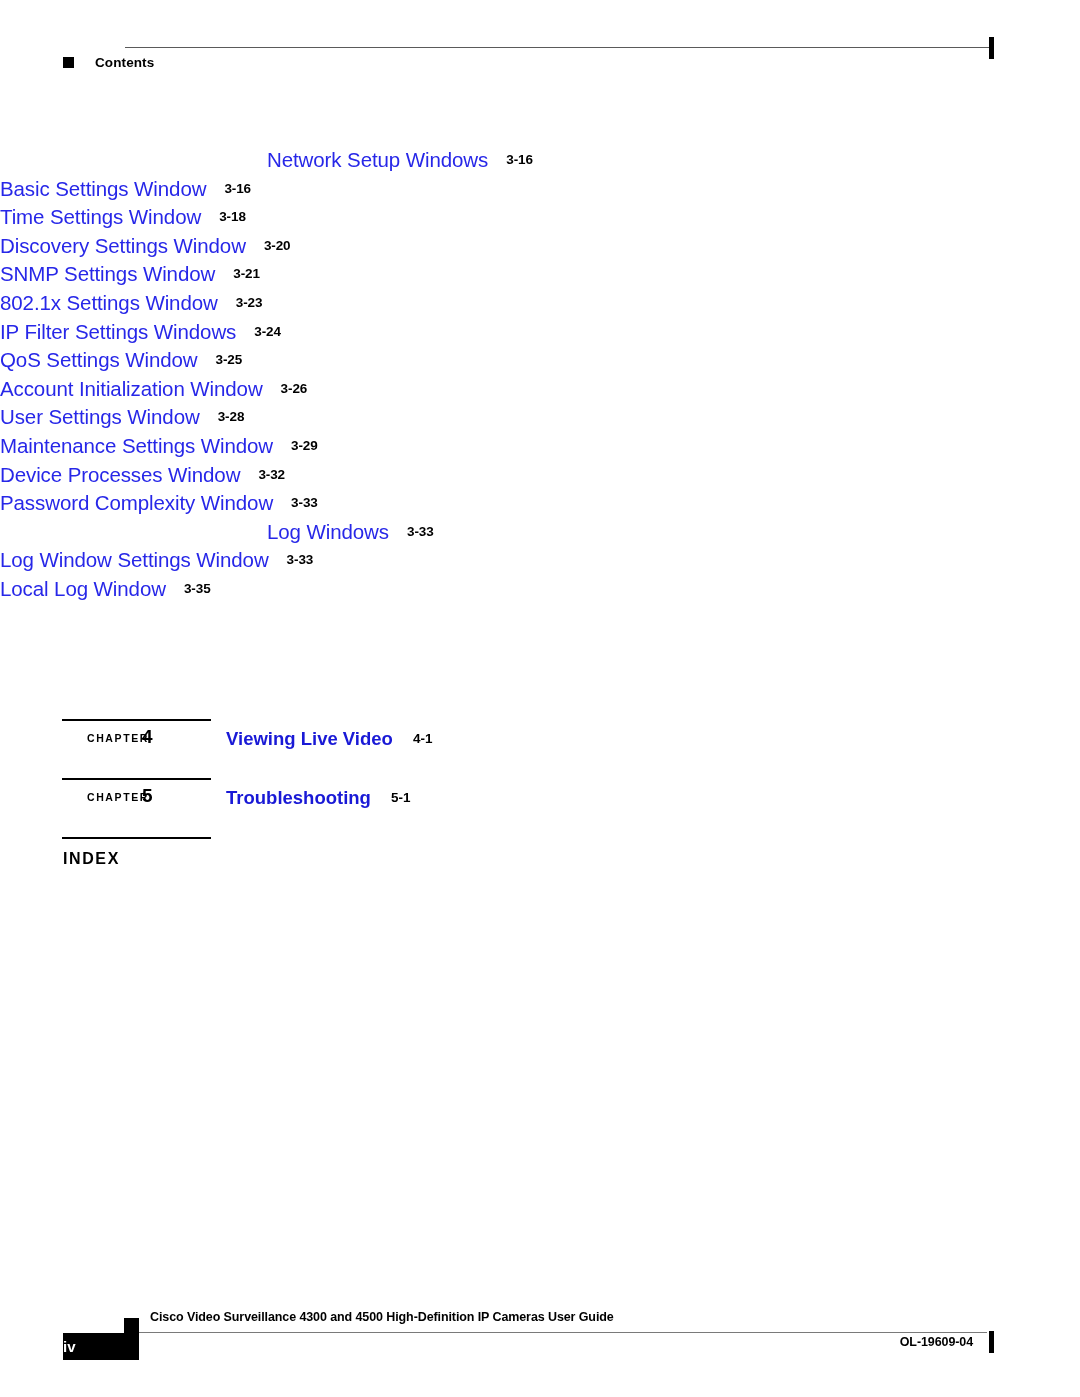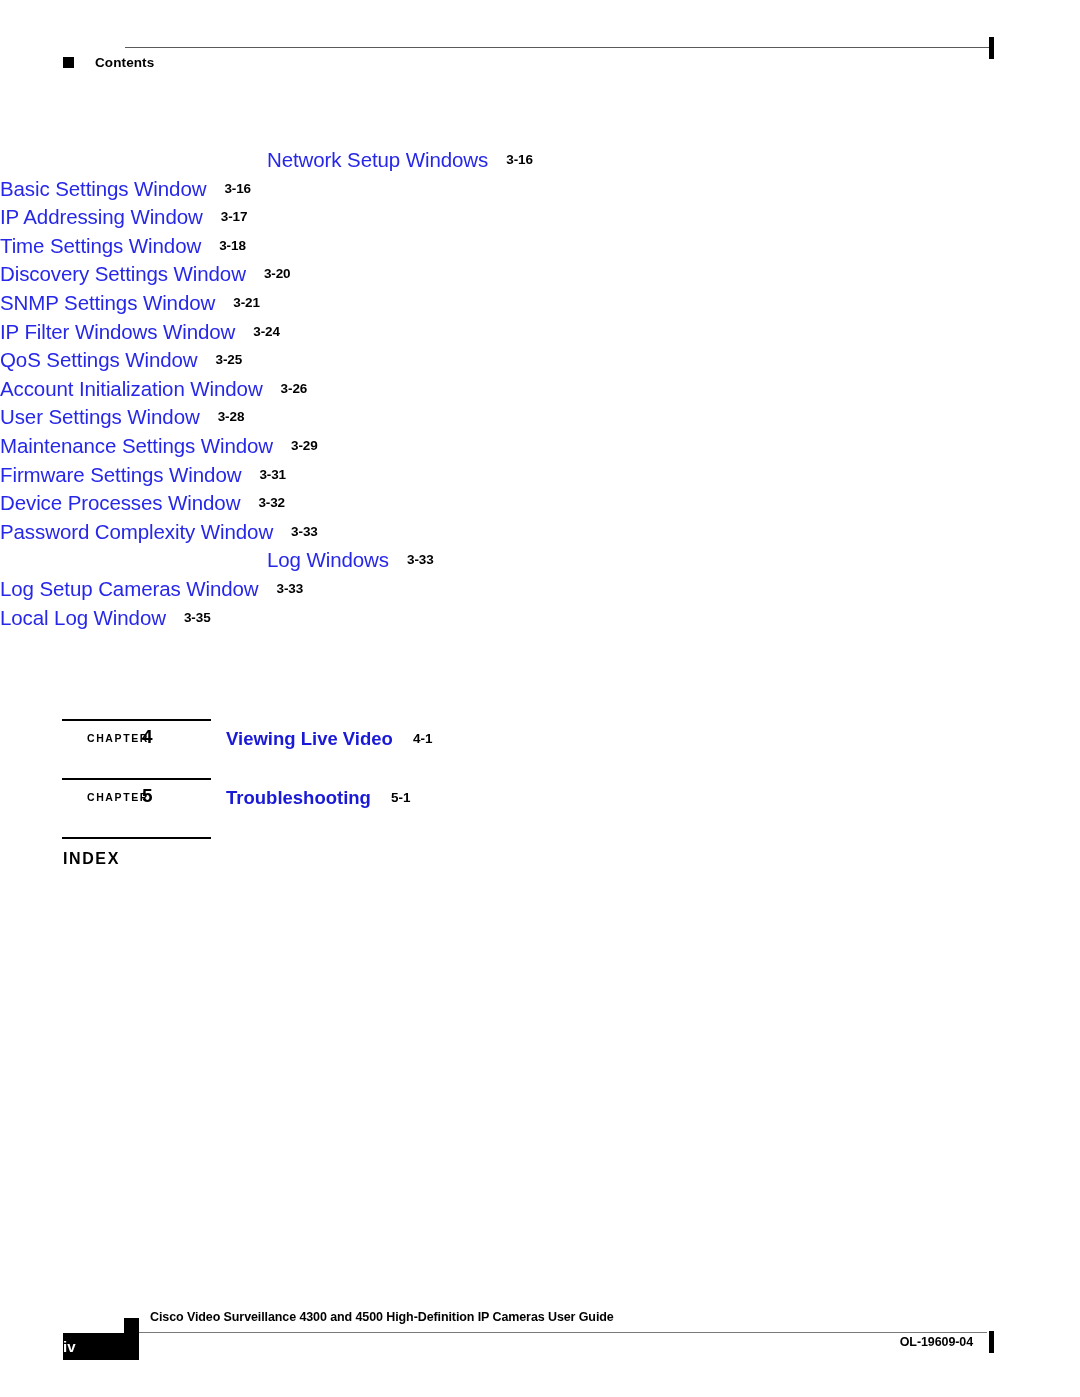--- a/index.html
+++ b/index.html
@@ -246,34 +246,33 @@
 <div id="page-header">
   <div class="header-square"></div>
   <div class="header-rule"></div>
   <div class="header-endtick"></div>
   <div class="header-label">Contents</div>
 </div>
 
 <div id="toc">
     <div class="toc-row level-1"><span class="toc-title">Network Setup Windows</span><span class="toc-page">3-16</span></div>
     <div class="toc-row level-2"><span class="toc-title">Basic Settings Window</span><span class="toc-page">3-16</span></div>
-    <div class="toc-row level-2"><span class="toc-title">IP Addressing Window</span><span class="toc-page">3-17</span></div>
     <div class="toc-row level-2"><span class="toc-title">Time Settings Window</span><span class="toc-page">3-18</span></div>
     <div class="toc-row level-2"><span class="toc-title">Discovery Settings Window</span><span class="toc-page">3-20</span></div>
     <div class="toc-row level-2"><span class="toc-title">SNMP Settings Window</span><span class="toc-page">3-21</span></div>
-    <div class="toc-row level-2"><span class="toc-title">IP Filter Windows Window</span><span class="toc-page">3-24</span></div>
+    <div class="toc-row level-2"><span class="toc-title">802.1x Settings Window</span><span class="toc-page">3-23</span></div>
+    <div class="toc-row level-2"><span class="toc-title">IP Filter Settings Windows</span><span class="toc-page">3-24</span></div>
     <div class="toc-row level-2"><span class="toc-title">QoS Settings Window</span><span class="toc-page">3-25</span></div>
     <div class="toc-row level-2"><span class="toc-title">Account Initialization Window</span><span class="toc-page">3-26</span></div>
     <div class="toc-row level-2"><span class="toc-title">User Settings Window</span><span class="toc-page">3-28</span></div>
     <div class="toc-row level-2"><span class="toc-title">Maintenance Settings Window</span><span class="toc-page">3-29</span></div>
-    <div class="toc-row level-2"><span class="toc-title">Firmware Settings Window</span><span class="toc-page">3-31</span></div>
     <div class="toc-row level-2"><span class="toc-title">Device Processes Window</span><span class="toc-page">3-32</span></div>
     <div class="toc-row level-2"><span class="toc-title">Password Complexity Window</span><span class="toc-page">3-33</span></div>
     <div class="toc-row level-1"><span class="toc-title">Log Windows</span><span class="toc-page">3-33</span></div>
-    <div class="toc-row level-2"><span class="toc-title">Log Setup Cameras Window</span><span class="toc-page">3-33</span></div>
+    <div class="toc-row level-2"><span class="toc-title">Log Window Settings Window</span><span class="toc-page">3-33</span></div>
     <div class="toc-row level-2"><span class="toc-title">Local Log Window</span><span class="toc-page">3-35</span></div>
   </div>
 
 <div id="chapters">
     <div class="chapter-block">
       <div class="chap-rule"></div>
       <div class="chap-word">CHAPTER</div>
       <div class="chap-num">4</div>
       <div class="chap-title"><span>Viewing Live Video</span><span class="chap-page">4-1</span></div>
     </div>

